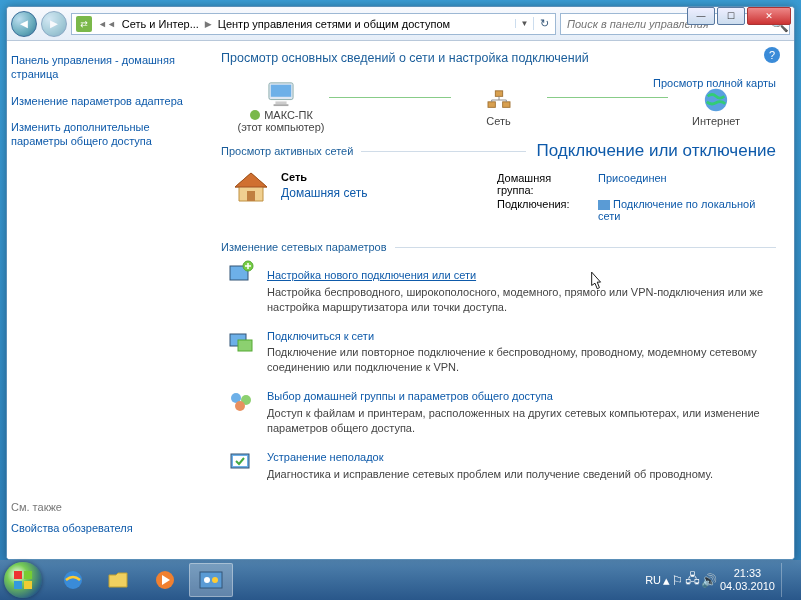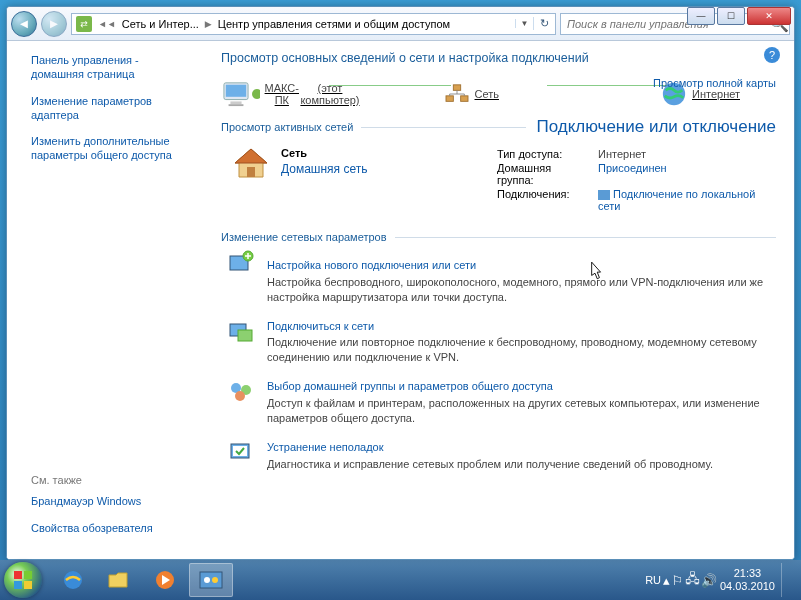--- a/index.html
+++ b/index.html
@@ -15,31 +15,31 @@
 .addrbar .icon { width: 16px; height: 16px; margin: 0 4px; background: #7ab84a; border-radius: 2px; display: flex; align-items: center; justify-content: center; font-size: 9px; color: #fff; }
 .addrbar .crumb { padding: 0 4px; white-space: nowrap; }
 .addrbar .sep { color: #777; padding: 0 2px; font-size: 9px; }
 .addrbar .dropdown { width: 18px; text-align: center; border-left: 1px solid #cde; color: #555; font-size: 8px; cursor: pointer; }
 .addrbar .refresh { width: 22px; text-align: center; border-left: 1px solid #cde; color: #357; cursor: pointer; }
 .searchbox { width: 230px; height: 22px; background: #fff; border: 1px solid #9db8d4; display: flex; align-items: center; }
 .searchbox input { flex: 1; border: 0; font-size: 11px; color: #999; padding: 0 6px; font-style: italic; outline: none; }
 .searchbox .sicon { width: 20px; text-align: center; color: #4a7db0; cursor: pointer; }
 
 .body { flex: 1; display: flex; overflow: hidden; background: #fff; position: relative; }
-.sidebar { width: 200px; background: #fff; padding: 12px 24px; display: flex; flex-direction: column; font-size: 11px; }
+.sidebar { width: 200px; background: #fff; padding: 12px 4px; display: flex; flex-direction: column; font-size: 11px; }
 .sidebar a { color: #0e5aaa; text-decoration: none; display: block; margin-bottom: 12px; line-height: 1.3; cursor: pointer; }
 .sidebar .spacer { flex: 1; }
 .sidebar .seealso-hdr { color: #777; margin-bottom: 8px; }
 
 .content { flex: 1; padding: 10px 18px 0 14px; overflow-y: auto; position: relative; }
 .help-icon { position: absolute; top: 6px; right: 14px; width: 16px; height: 16px; border-radius: 50%; background: #3a8bd8; color: #fff; font-size: 11px; display: flex; align-items: center; justify-content: center; cursor: pointer; }
 h1 { font-size: 12.5px; font-weight: normal; color: #1a5d9a; margin-bottom: 14px; }
 
 .netmap { display: flex; align-items: center; gap: 6px; margin-bottom: 4px; position: relative; }
-.netmap .node { display: flex; flex-direction: row; align-items: center; font-size: 11px; width: 120px; text-decoration: underline; }
+.netmap .node { display: flex; flex-direction: column; align-items: center; font-size: 11px; width: 120px; }
 .netmap .node .ic { width: 36px; height: 30px; display: flex; align-items: center; justify-content: center; }
 .netmap .line { flex: 1; border-top: 1px solid #8c8; height: 1px; margin: 0 -18px 18px -18px; }
 .netmap-link { position: absolute; right: 0; top: -2px; font-size: 11px; color: #0e5aaa; cursor: pointer; text-align: right; }
 .node-sub { font-size: 11px; color: #444; text-align: center; }
 
 .section-hdr { display: flex; align-items: center; font-size: 11px; color: #1a5d9a; margin: 8px 0 6px; }
 .section-hdr .rule { flex: 1; border-top: 1px solid #d0dce8; margin-left: 8px; }
 .section-hdr .rlink { color: #0e5aaa; font-size: 17px; margin-left: 10px; cursor: pointer; }
 
 .active-net { display: flex; gap: 12px; padding: 4px 0 10px 10px; }
@@ -51,21 +51,21 @@
 .active-net td { padding: 1px 10px 1px 0; vertical-align: top; }
 .active-net td.v { color: #444; }
 .active-net a { color: #0e5aaa; text-decoration: none; cursor: pointer; }
 .lan-ic { display: inline-block; width: 12px; height: 10px; background: #5a9bd5; margin-right: 3px; vertical-align: middle; }
 
 .settings-list { padding-left: 6px; }
 .settings-item { display: flex; gap: 12px; margin-bottom: 14px; }
 .settings-item .sic { width: 28px; height: 26px; flex-shrink: 0; display: flex; align-items: center; justify-content: center; }
 .settings-item .txt { font-size: 11px; line-height: 1.35; }
 .settings-item .title { color: #0e5aaa; cursor: pointer; display: inline-block; margin-bottom: 2px; }
-.settings-item.hover .title { }
+.settings-item.hover .title { text-decoration: underline; }
 .settings-item .desc { color: #444; }
 .cursor { position: absolute; width: 16px; height: 20px; pointer-events: none; z-index: 50; }
 
 .taskbar { position: absolute; bottom: 0; left: 0; right: 0; height: 40px; background: linear-gradient(to bottom, rgba(90,130,170,0.75), rgba(40,80,130,0.85)); display: flex; align-items: center; padding: 0 4px; }
 .start-btn { width: 38px; height: 36px; border-radius: 50%; background: radial-gradient(circle at 35% 35%, #fff, #7c5 30%, #258 80%); margin-right: 8px; cursor: pointer; display: flex; align-items: center; justify-content: center; box-shadow: 0 0 4px rgba(0,0,0,0.4); }
 .start-btn svg { width: 20px; height: 20px; }
 .tb-item { width: 44px; height: 34px; margin: 0 1px; display: flex; align-items: center; justify-content: center; cursor: pointer; border-radius: 2px; }
 .tb-item.active { background: rgba(255,255,255,0.25); box-shadow: inset 0 0 0 1px rgba(255,255,255,0.35); }
 .tray { margin-left: auto; display: flex; align-items: center; gap: 2px; color: #fff; font-size: 11px; padding-right: 6px; }
 .tray .clock { text-align: center; line-height: 1.15; }
@@ -106,21 +106,20 @@
     </div>
   </div>
 
   <div class="body">
     <div class="sidebar">
       <a>Панель управления - домашняя страница</a>
       <a>Изменение параметров адаптера</a>
       <a>Изменить дополнительные параметры общего доступа</a>
       <div class="spacer"></div>
       <div class="seealso-hdr">См. также</div>
-      <a>Брандмауэр Windows</a>
       <a>Свойства обозревателя</a>
     </div>
 
     <div class="content">
       <div class="help-icon">?</div>
       <h1>Просмотр основных сведений о сети и настройка подключений</h1>
 
       <div class="netmap">
         <a class="netmap-link">Просмотр полной карты</a>
         <div class="node">
@@ -177,24 +176,20 @@
               <path d="M20 2 L36 16 L4 16 Z" fill="#d07030" stroke="#a05020"></path>
               <rect x="16" y="20" width="8" height="10" fill="#c08040"></rect>
             </svg>
           <div>
             <div class="name">Сеть</div>
             <a class="type">Домашняя сеть</a>
           </div>
         </div>
         <table>
           <tbody>
-              <tr>
-                <td>Тип доступа:</td>
-                <td class="v">Интернет</td>
-              </tr>
           <tr>
                 <td>Домашняя группа:</td>
                 <td><a>Присоединен</a></td>
               </tr>
           <tr>
                 <td>Подключения:</td>
                 <td><span class="lan-ic"></span><a>Подключение по локальной сети</a></td>
               </tr>
         </tbody>
           </table>

